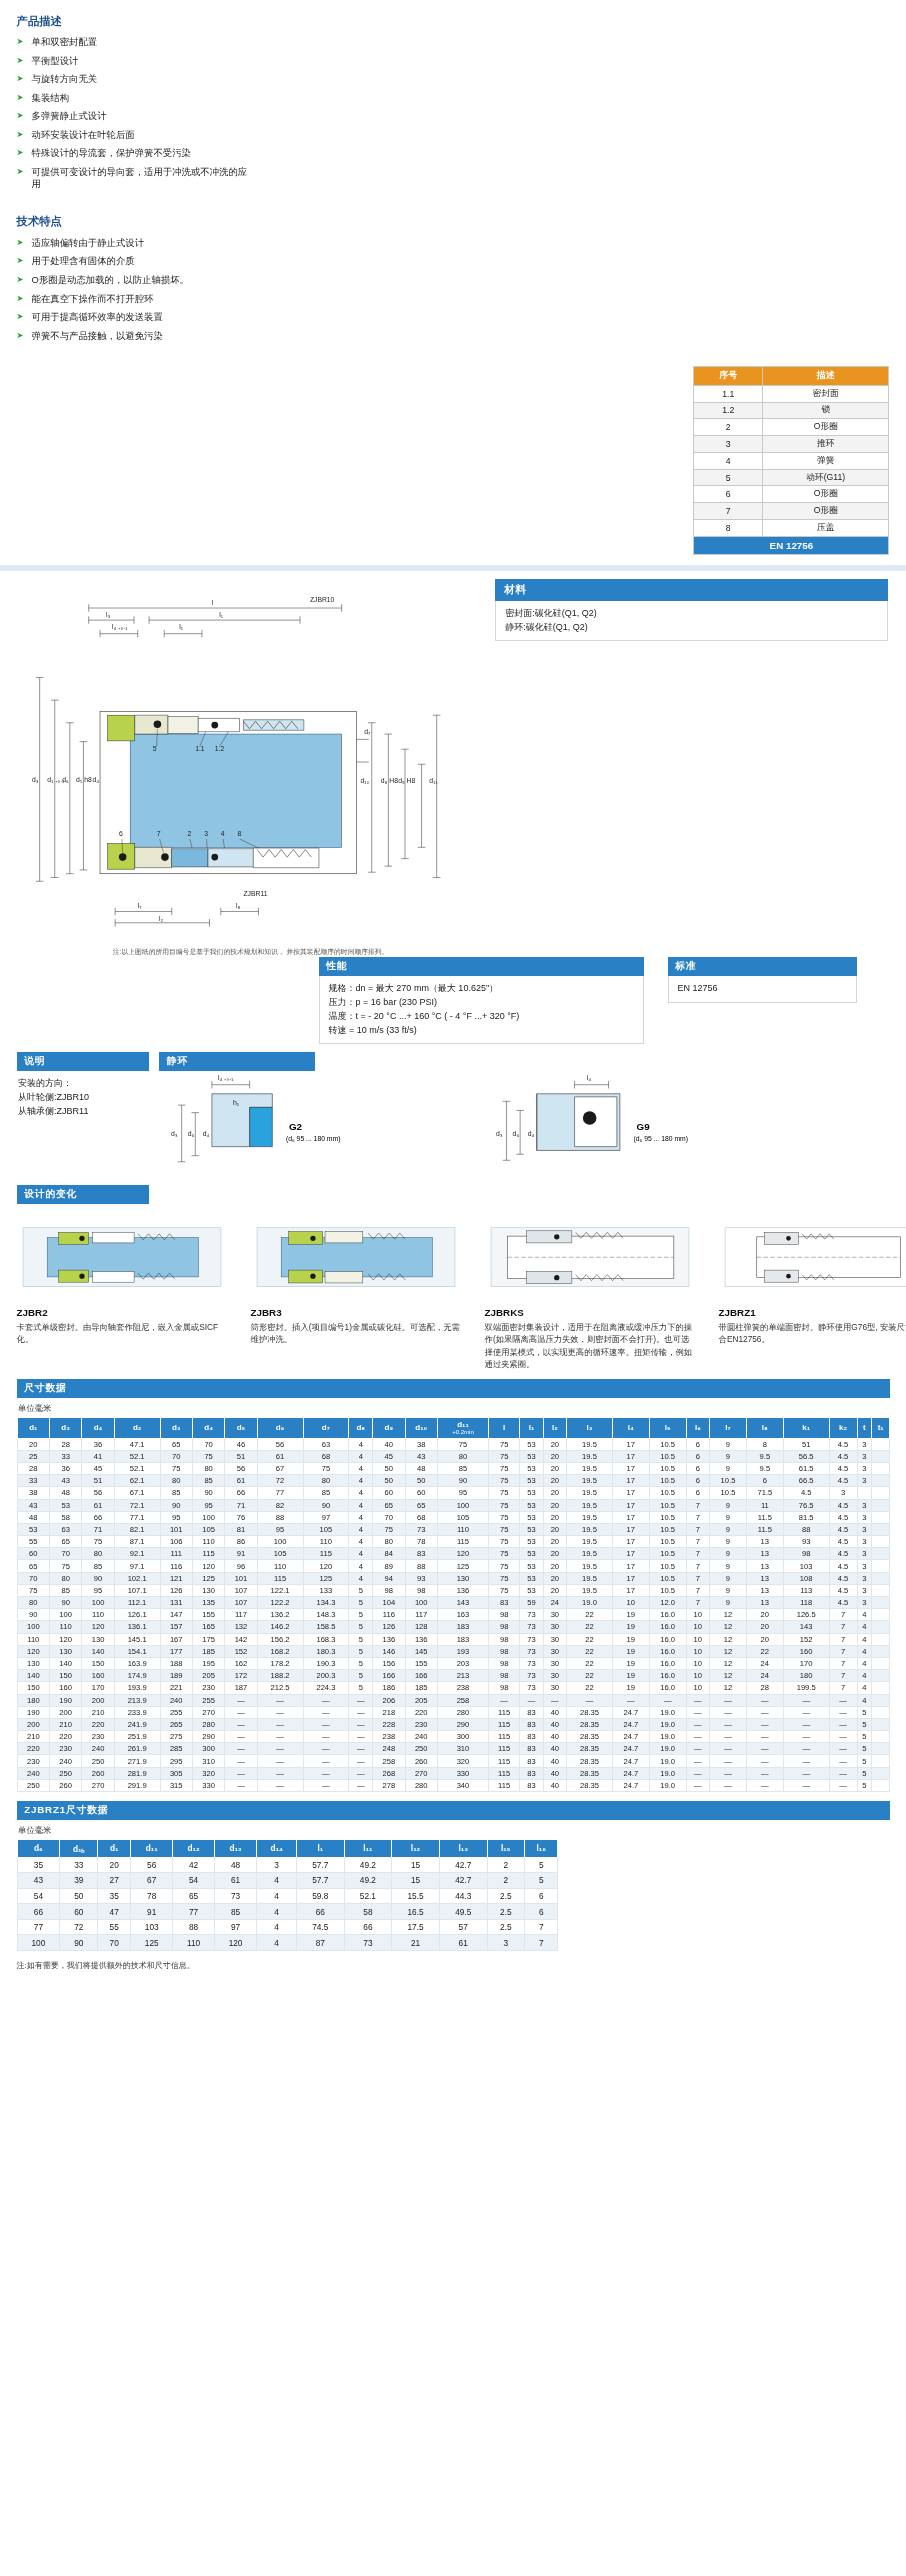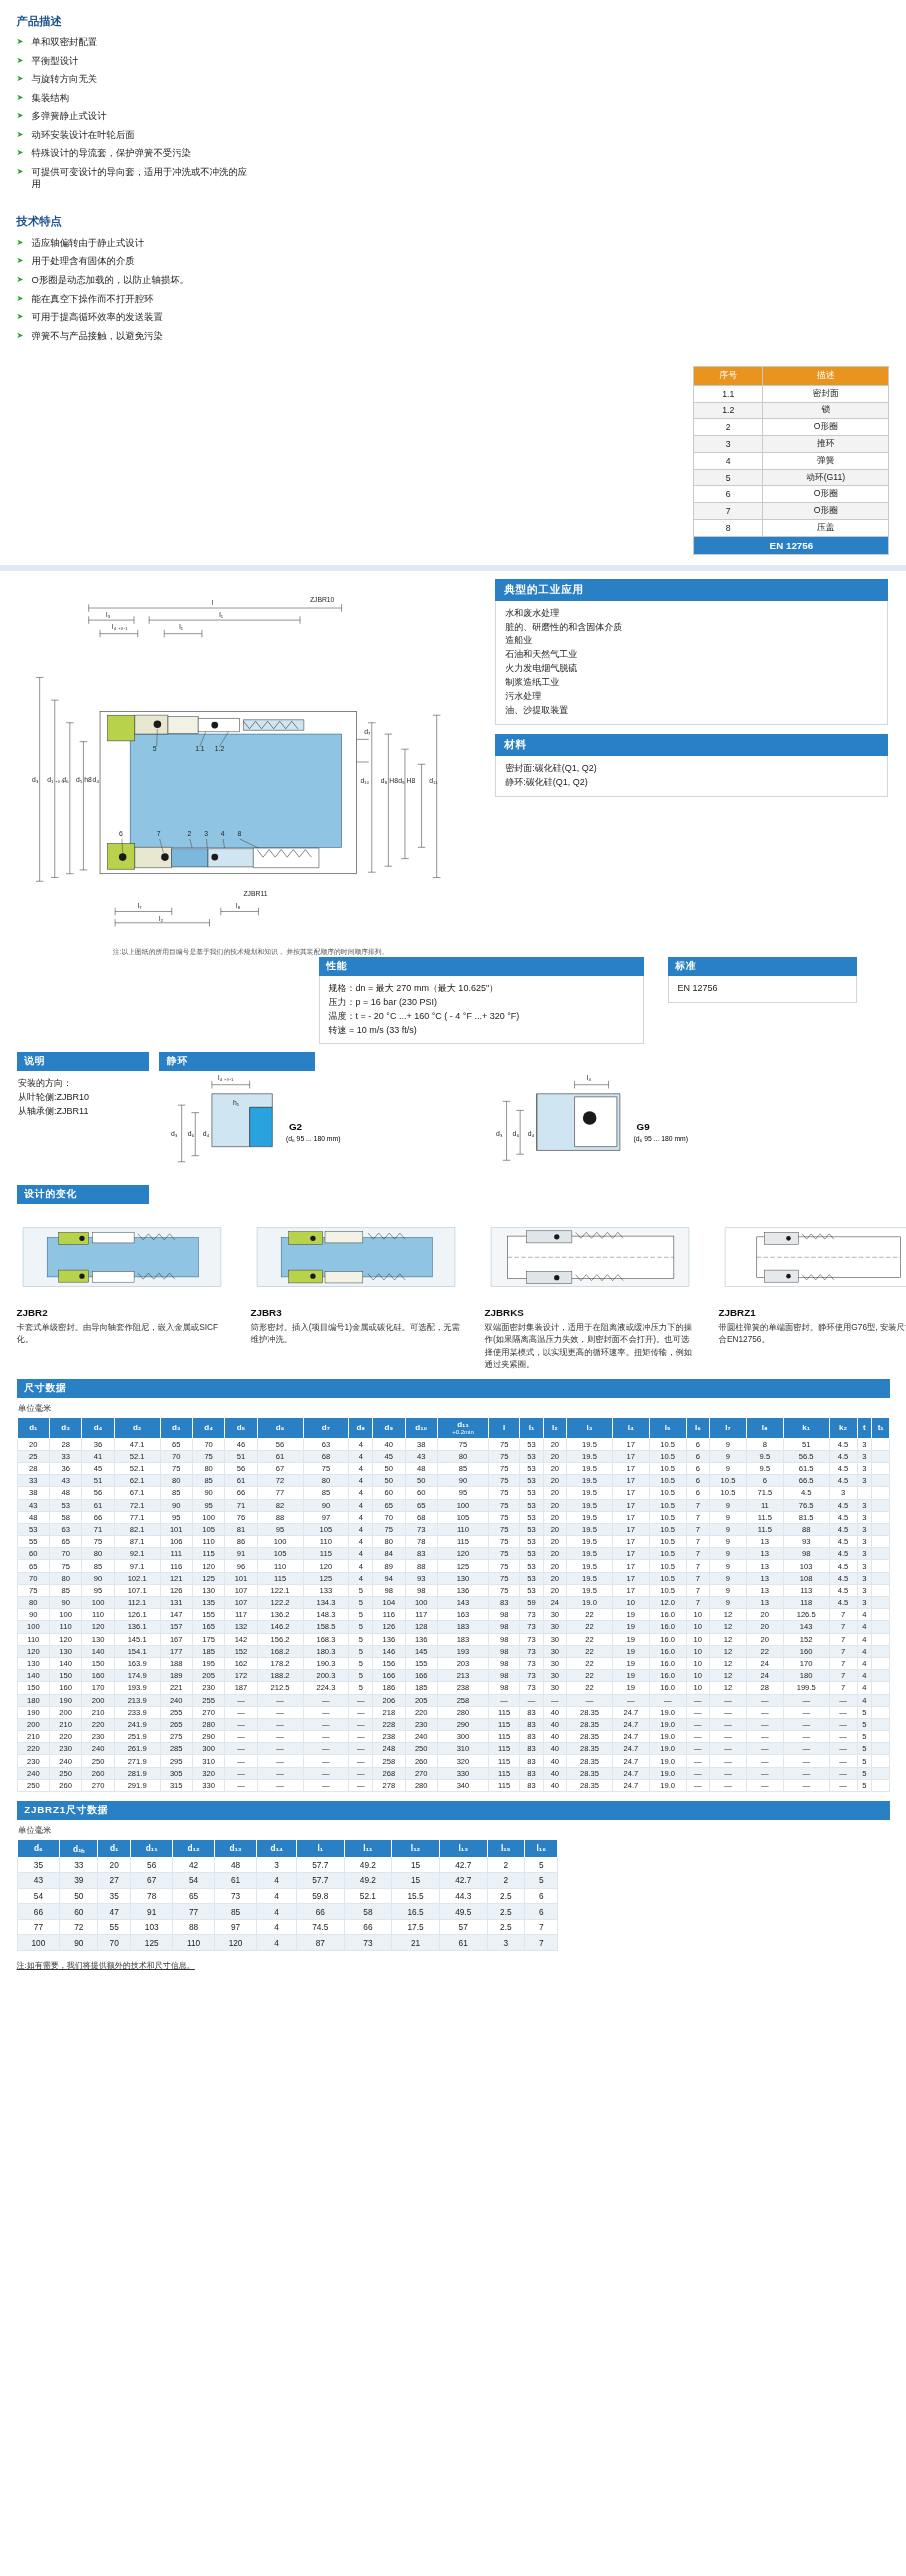--- a/index.html
+++ b/index.html
@@ -47,21 +47,21 @@
     content: "➤";
     position: absolute;
     left: 0; top: 0;
     color: #2ca02c;
     font-size: 8.3px;
   }
 
   
   table.parts { border-collapse: collapse; width: 196px; margin-left: 30px;}
   table.parts th {
-    background: #e8941f; color: #fff; font-size: 9px; font-weight: normal;
+    background: #e8941f; color: #fff; font-size: 9px; font-weight: bold;
     border: 0.8px solid #c9c9c9; padding: 2.3px 3px; text-align: center;
   }
   table.parts td {
     border: 0.8px solid #c9c9c9; padding: 1.9px 3px; font-size: 8.7px;
     text-align: center; background: #fff;
   }
   table.parts tr:nth-child(even) td { background: #f3f3f3; }
   .en-badge {
     margin-left: 30px; width: 196px; background: #2980c4; color: #fff;
     text-align: center; font-weight: bold; font-size: 9.8px; padding: 3px 0;
@@ -123,21 +123,21 @@
   table.dim2 th {
     background: #2980c4; color: #fff; font-size: 8.3px; font-weight: bold;
     border: 0.8px solid #fff; padding: 3px 2.3px; text-align: center;
   }
   table.dim2 td {
     border: 0.8px solid #dfe6ec; padding: 2.3px 2.3px; font-size: 8.3px;
     text-align: center;
   }
   table.dim2 tbody tr:nth-child(even) td { background: #eaf1f7; }
 
-  .footnote { padding: 9px 16.6px 0 16.6px; font-size: 8px; color: #333; text-decoration: underline; }
+  .footnote { padding: 9px 16.6px 0 16.6px; font-size: 8px; color: #333; }
 
   
   svg { display: block; }
   .mech-box { background: #fff; }
 
   .label-sm { font-size: 9px; fill: #222; }
 </style>
 </head>
 <body>
 
@@ -365,33 +365,20 @@
         </g>
         <text class="label-sm" x="160" y="435">l₇</text>
         <text class="label-sm" x="188" y="452">l₂</text>
         <text class="label-sm" x="290" y="435">l₈</text>
       </svg>
       <div class="note-small">注:以上图纸的所用目编号是基于我们的技术规划和知识，
 并按其装配顺序的时间顺序排列。</div>
     </div>
 
     <div class="side-col">
-      <div class="panel">
-        <div class="bluebar">典型的工业应用</div>
-        <div class="panel-body">
-          <div>水和废水处理</div>
-          <div>脏的、研磨性的和含固体介质</div>
-          <div>造船业</div>
-          <div>石油和天然气工业</div>
-          <div>火力发电烟气脱硫</div>
-          <div>制浆造纸工业</div>
-          <div>污水处理</div>
-          <div>油、沙提取装置</div>
-        </div>
-      </div>
 
       <div class="panel">
         <div class="bluebar">材料</div>
         <div class="panel-body">
           <div>密封面:碳化硅(Q1, Q2)</div>
           <div>静环:碳化硅(Q1, Q2)</div>
         </div>
       </div>
     </div>
   </div>

